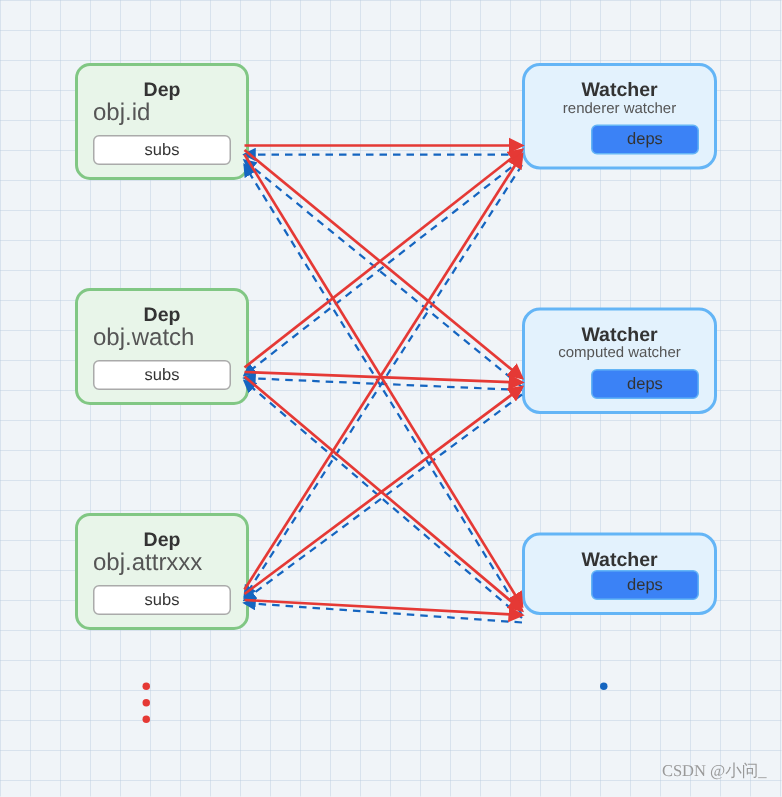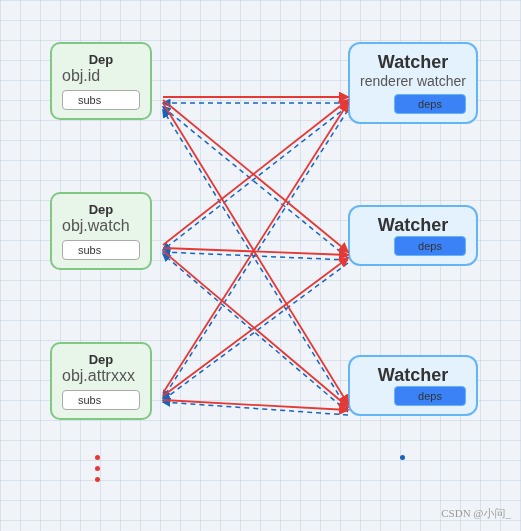--- a/index.html
+++ b/index.html
@@ -15,60 +15,60 @@
       overflow: hidden;
       font-family: Arial, sans-serif;
     }
 
     .dep-box {
       position: absolute;
       background: #e8f5e9;
       border: 2px solid #81c784;
       border-radius: 10px;
       padding: 8px 10px;
-      width: 102px;
+      width: 116px;
     }
     .dep-title {
       font-size: 13px;
       font-weight: bold;
       color: #333;
       text-align: center;
     }
     .dep-subtitle {
       font-size: 16px;
       color: #555;
       text-align: left;
       margin-bottom: 5px;
     }
     .subs-box {
       background: white;
       border: 1px solid #aaa;
       border-radius: 4px;
-      text-align: left;
+      text-align: center;
       font-size: 11px;
       color: #333;
       padding: 3px 15px;
     }
 
     .watcher-box {
       position: absolute;
       background: #e3f2fd;
       border: 2px solid #64b5f6;
       border-radius: 12px;
       padding: 8px 10px;
       width: 130px;
     }
     .watcher-title {
-      font-size: 18px;
+      font-size: 13px;
       font-weight: bold;
       color: #333;
       text-align: center;
     }
     .watcher-subtitle {
-      font-size: 14px;
+      font-size: 10px;
       color: #555;
       text-align: center;
       margin-bottom: 5px;
     }
     .deps-box {
       background: #3b82f6;
       border: 1px solid #64b5f6;
       border-radius: 4px;
       text-align: center;
       font-size: 11px;
@@ -134,20 +134,21 @@
 </div>
 
 <div class="watcher-box" style="top:42px; left:348px;">
   <div class="watcher-title">Watcher</div>
   <div class="watcher-subtitle">renderer watcher</div>
   <div class="deps-box">deps</div>
 </div>
 
 <div class="watcher-box" style="top:205px; left:348px;">
   <div class="watcher-title">Watcher</div>
+  <div class="watcher-subtitle">computed watcher</div>
   <div class="deps-box">deps</div>
 </div>
 
 <div class="watcher-box" style="top:355px; left:348px;">
   <div class="watcher-title">Watcher</div>
   <div class="deps-box">deps</div>
 </div>
 
 <svg class="arrows">
   <defs>

